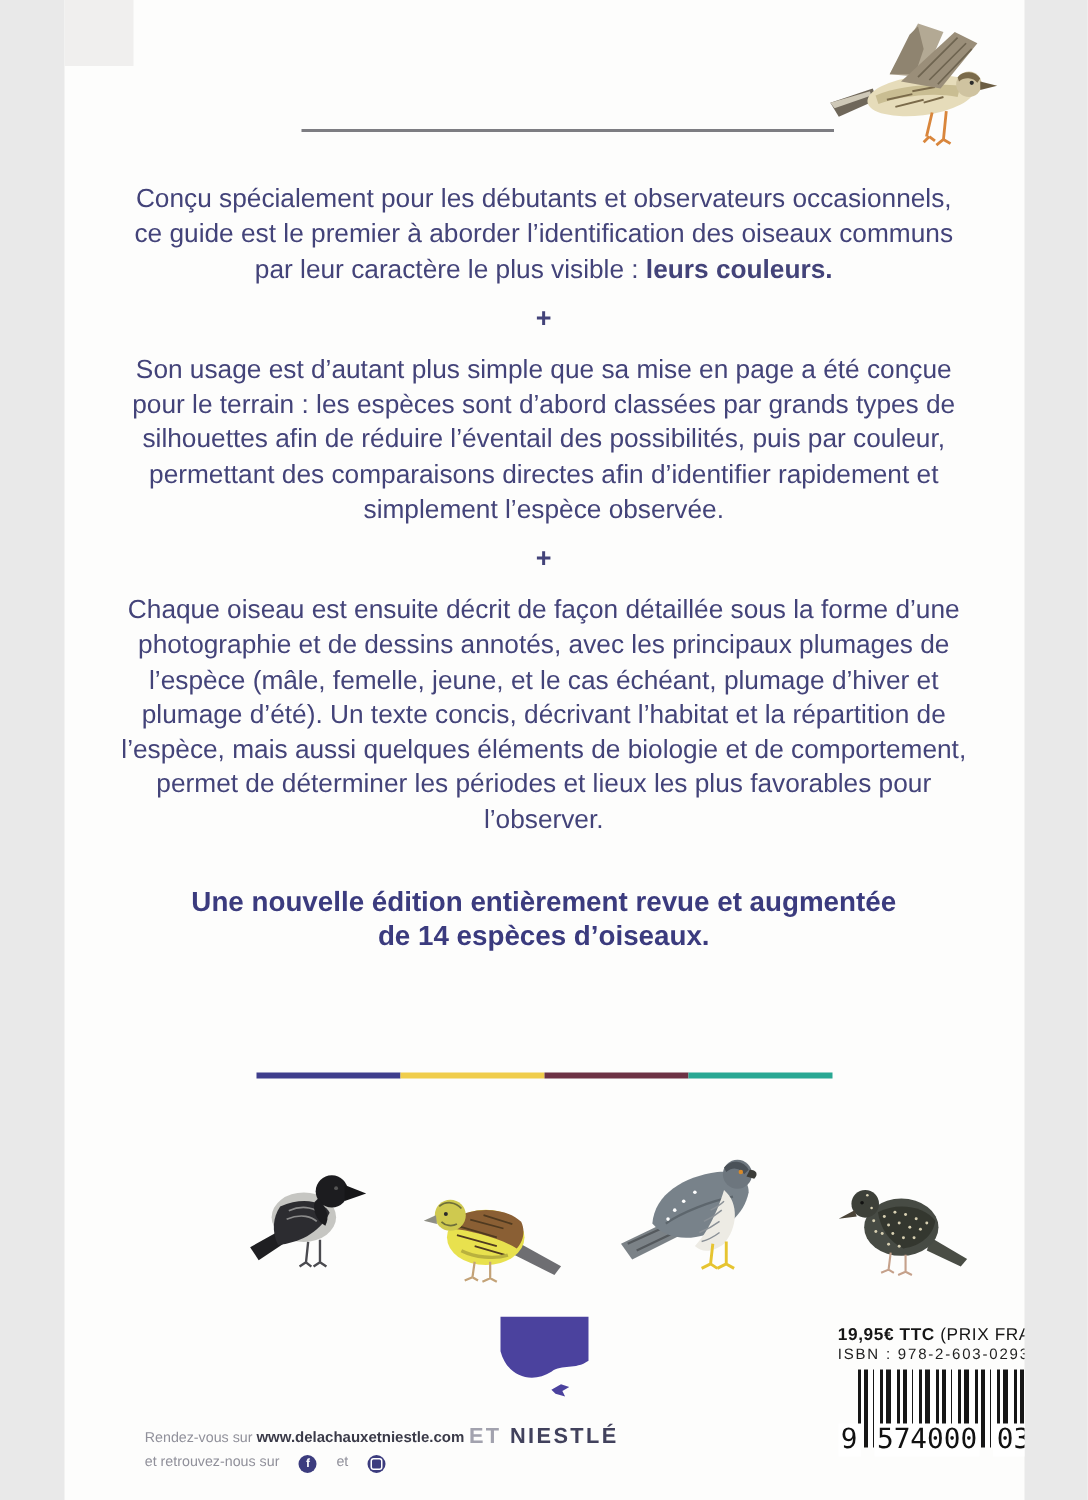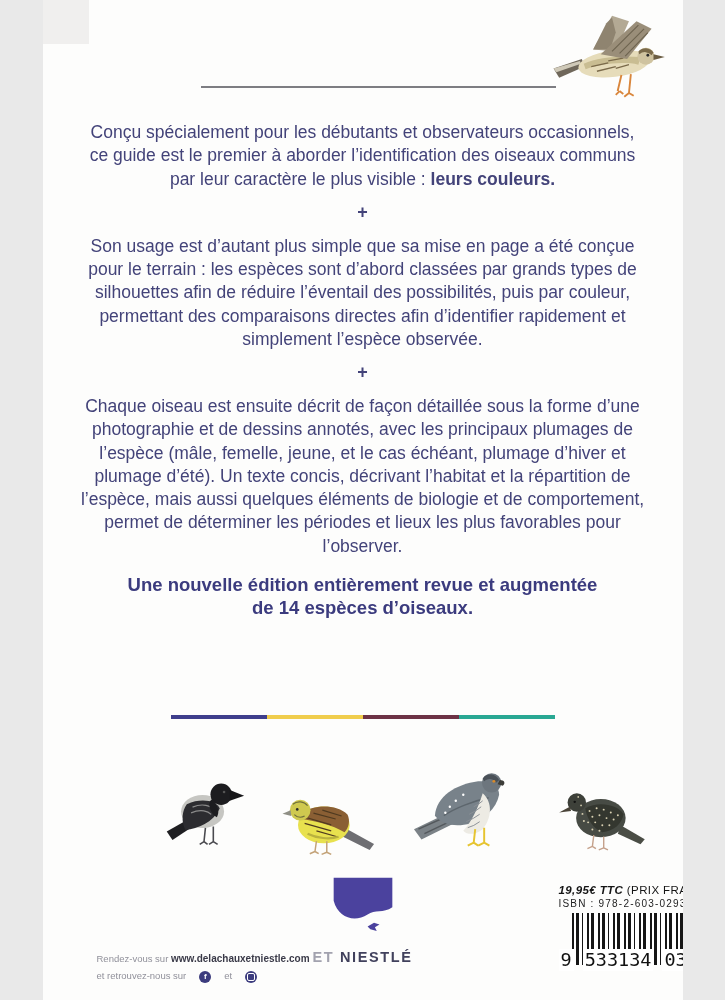--- a/index.html
+++ b/index.html
@@ -15,21 +15,21 @@
   .top-bird{position:absolute;left:503px;top:10px;width:132px;height:98px;}
 
   
   .copy{
     position:absolute;top:121px;left:50%;transform:translateX(-50%);
     width:566px;text-align:center;color:#434379;
     font-size:17.5px;line-height:1.33;
   }
   .copy p{margin:0;}
   .sep{font-weight:bold;font-size:18px;margin:10px 0;color:#434379;}
-  .highlight{margin-top:15px;font-weight:bold;font-size:18.5px;line-height:1.25;color:#3b3b7e;}
+  .highlight{margin-top:31px;font-weight:bold;font-size:18.5px;line-height:1.25;color:#3b3b7e;}
   .highlight span{display:block;}
 
   
   .divider{position:absolute;top:715px;left:50%;transform:translateX(-50%);
     width:384px;height:4px;display:flex;}
   .divider div{flex:1;height:100%;}
 
   
   .birds{position:absolute;top:750px;left:0;width:725px;height:110px;
     display:flex;justify-content:center;align-items:flex-end;gap:34px;}
@@ -42,21 +42,21 @@
     color:#fff;font-size:8px;font-weight:bold;align-items:center;justify-content:center;line-height:1;}
   .soc-icon .cam{width:6px;height:6px;border:1px solid #fff;border-radius:2px;}
 
   .logo{position:absolute;left:50%;transform:translateX(-50%);top:876px;width:170px;text-align:center;}
   .logo-mark{width:76px;height:66px;margin:0 auto;}
   .logo-text{margin-top:2px;font-weight:bold;font-size:14.5px;letter-spacing:1.6px;color:#41415c;line-height:1.25;}
   .logo-text .et{color:#a2a2ae;}
 
   .price-block{position:absolute;left:516px;top:884px;width:195px;color:#151515;}
   .price-line{font-size:11.5px;letter-spacing:.4px;}
-  .price-line .bold{font-weight:bold;font-style:italic;}
+  .price-line .bold{font-weight:bold;}
   .isbn-line{font-size:10px;letter-spacing:1.2px;margin-top:2px;color:#222;}
   .barcode{position:relative;margin-top:4px;width:192px;height:60px;}
   .bars{position:absolute;left:13px;right:0;top:0;height:52px;
     background:repeating-linear-gradient(90deg,
       #161616 0 2px,#fff 2px 4px,#161616 4px 7px,#fff 7px 10px,
       #161616 10px 11px,#fff 11px 15px,#161616 15px 17px,#fff 17px 19px,
       #161616 19px 22px,#fff 22px 26px);}
   .digits{position:absolute;left:0;top:36px;display:flex;gap:9px;
     font-family:"DejaVu Sans Mono",monospace;font-size:18.5px;color:#111;}
   .digits span{background:#fff;padding:0 2px;line-height:1.2;}
@@ -205,18 +205,18 @@
   <div class="price-block">
     <div class="price-line">
       <span class="bold">19,95€ TTC</span>
       <span>(PRIX FRANCE)</span>
     </div>
     <div class="isbn-line">ISBN :  978-2-603-02934-3</div>
     <div class="barcode">
       <div class="bars"></div>
       <div class="digits">
         <span>9</span>
-        <span>533134</span>
+        <span>574000</span>
         <span>039642</span>
       </div>
     </div>
   </div>
 </div>
 
 </body></html>

